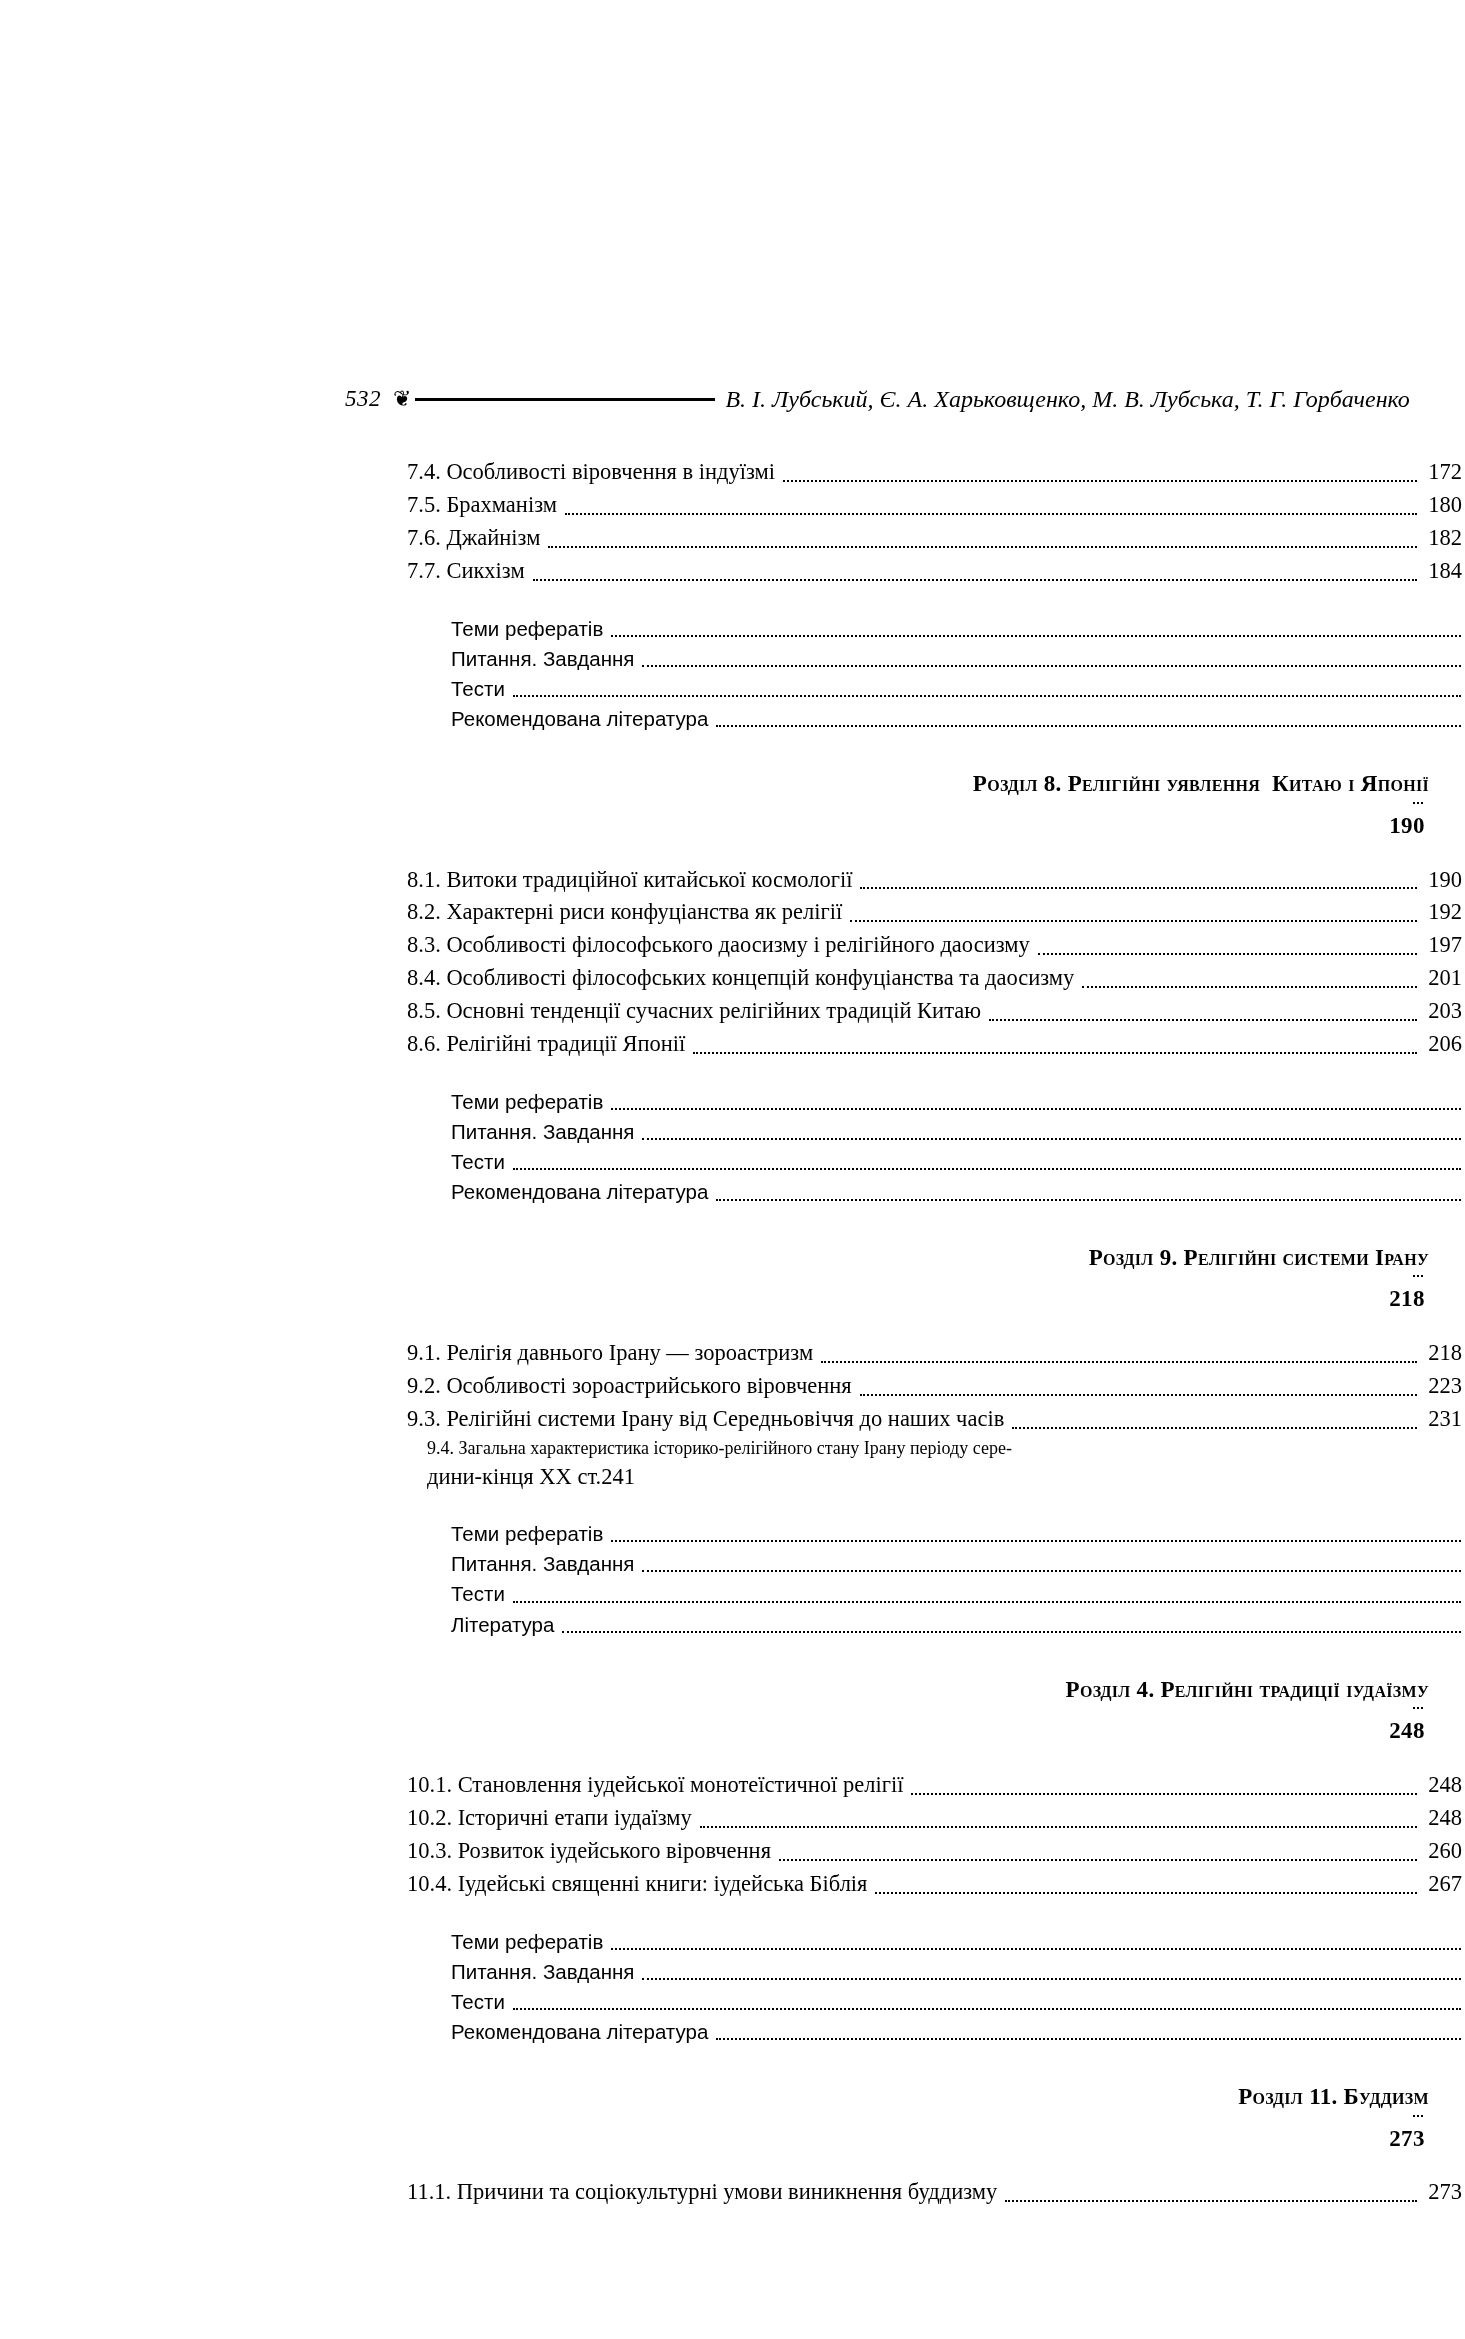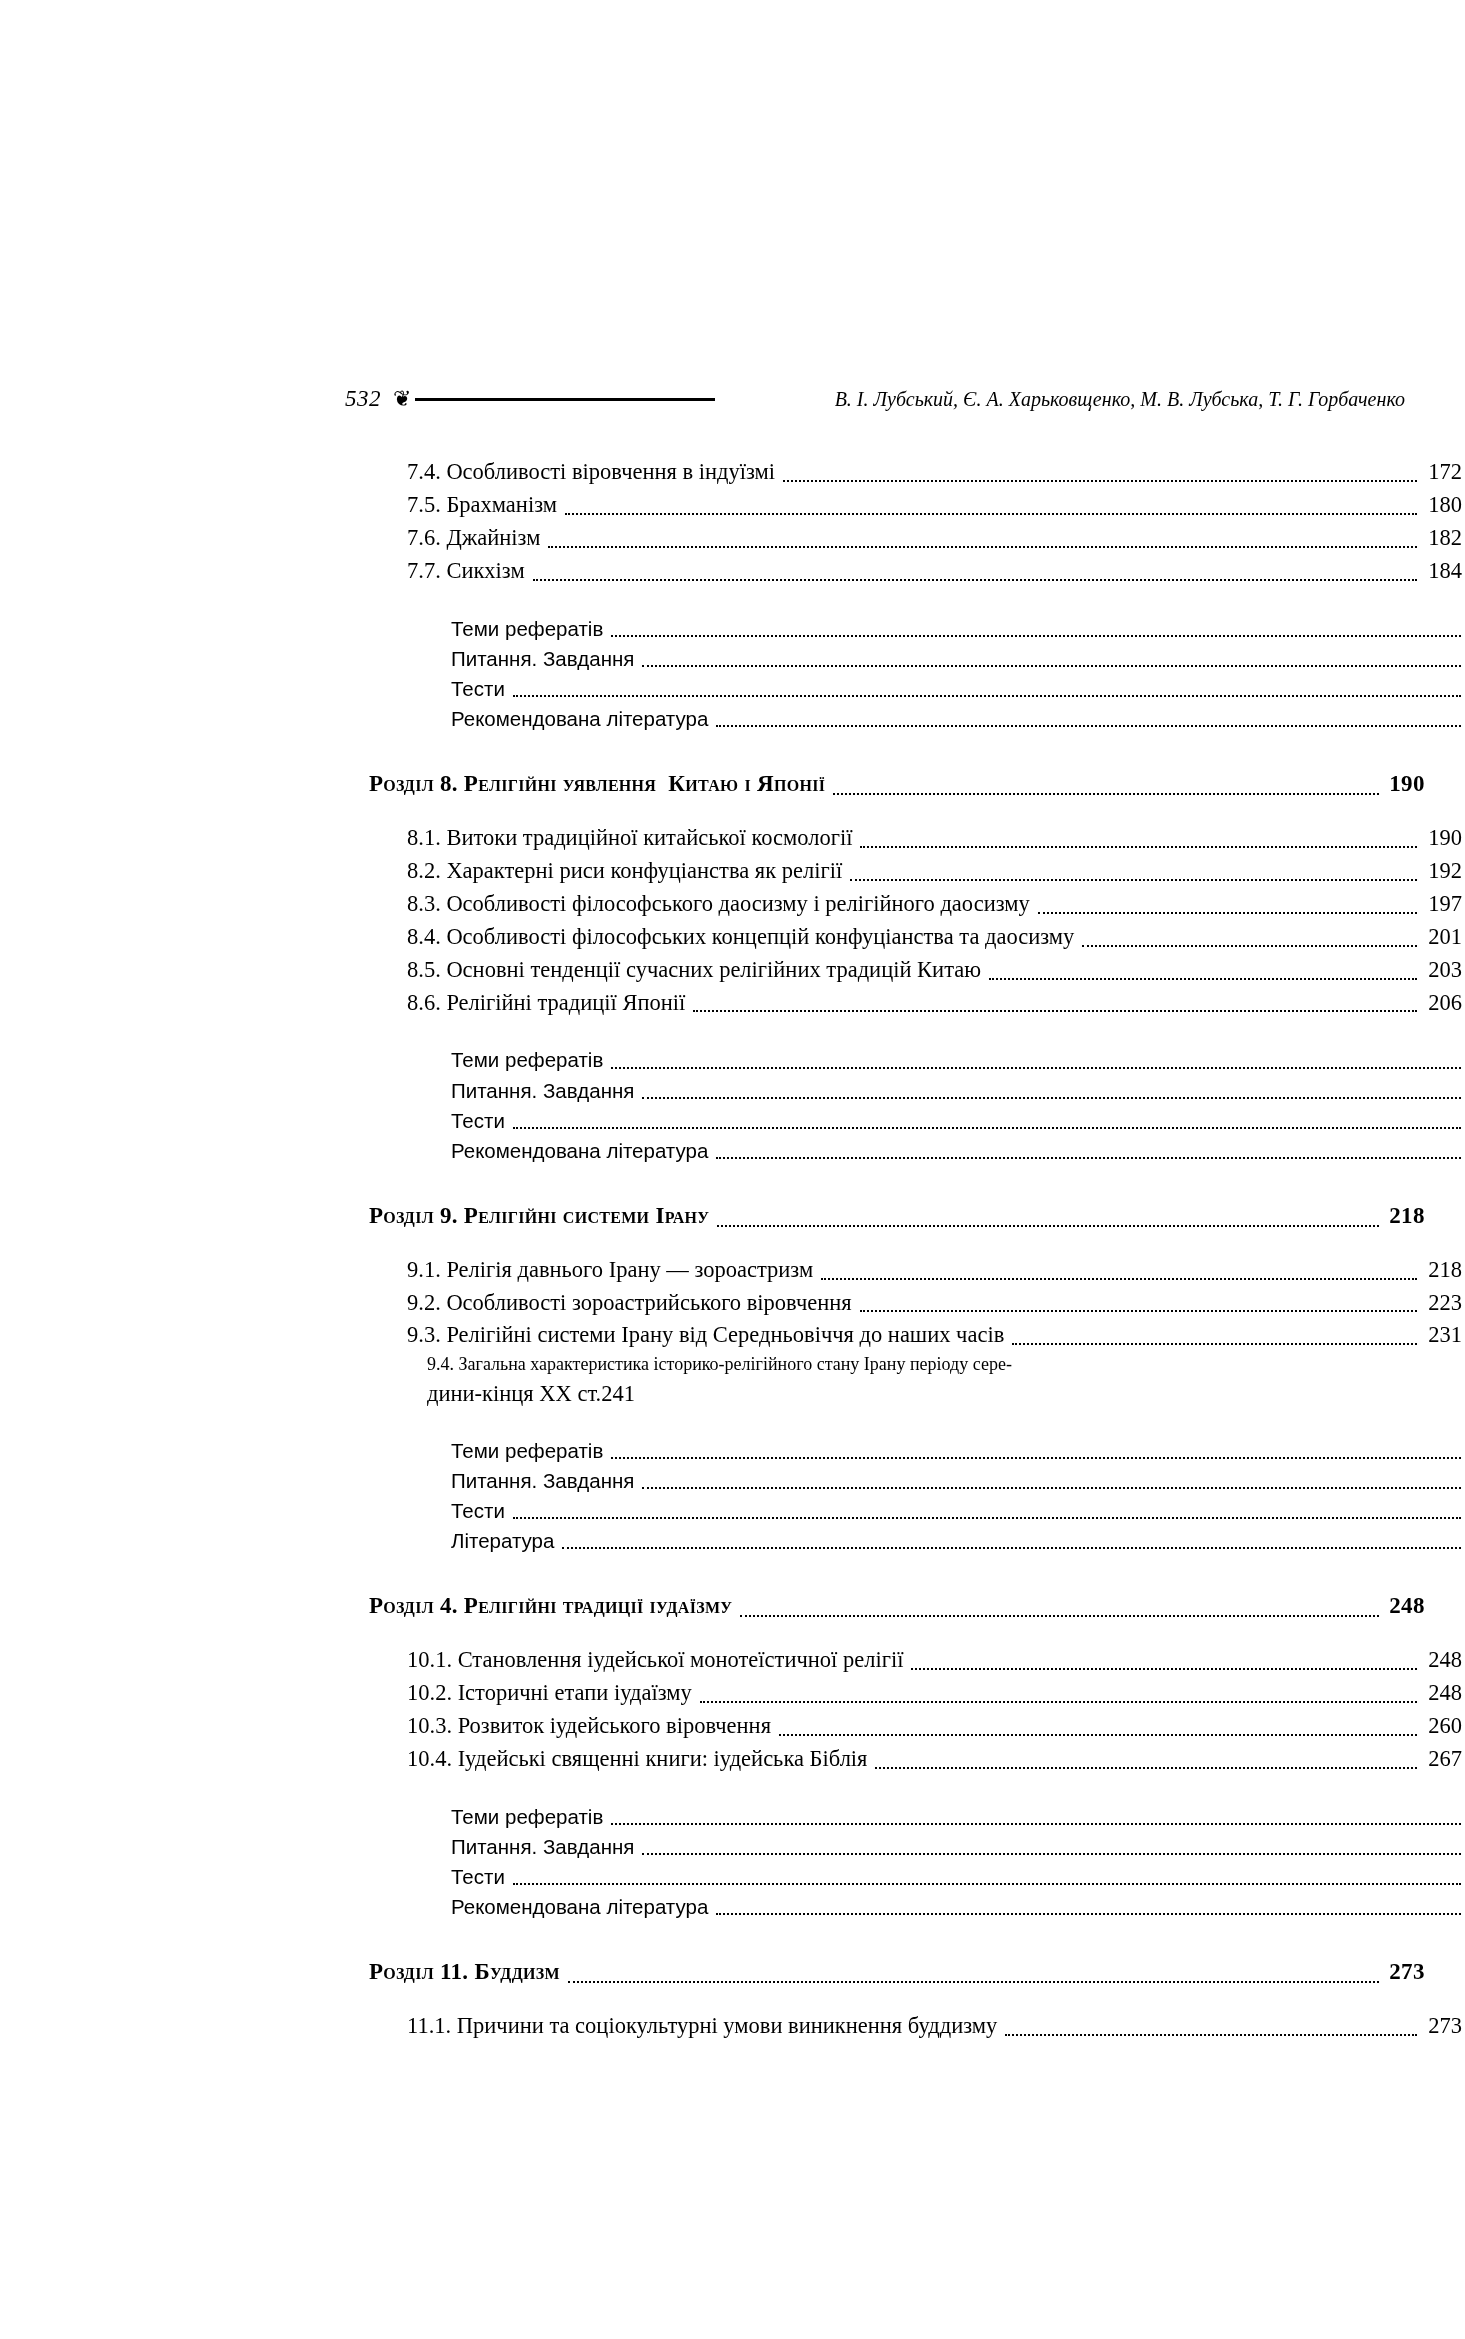--- a/index.html
+++ b/index.html
@@ -49,21 +49,21 @@
   .runhead .rule {
     flex: 0 0 300px;
     height: 3px;
     background: #000;
     margin: 0 10px 0 0;
   }
   .runhead .authors {
     flex: 1;
     text-align: right;
     font-style: italic;
-    font-size: 20px;
+    font-size: 24px;
     white-space: nowrap;
   }
   
   .toc {
     margin-top: 40px;
   }
   .entry {
     display: flex;
     align-items: flex-end;
     width: 100%;
@@ -81,21 +81,21 @@
     border-bottom: 2.5px dotted #000;
     min-width: 10px;
     height: 1px;
   }
   .entry .pg {
     white-space: pre;
     text-align: center;
     min-width: 44px;
   }
 
-  .lvl1 { padding-left: 0; }
+  .lvl1 { padding-left: 0; flex-direction: column; }
   .lvl2 { padding-left: 38px; }
   .lvl3 { padding-left: 82px; }
 
   .chapter {
     font-variant: small-caps;
     font-weight: bold;
     font-size: 23px;
     letter-spacing: 0.3px;
   }
   .chapter .pg { font-weight: bold; }

